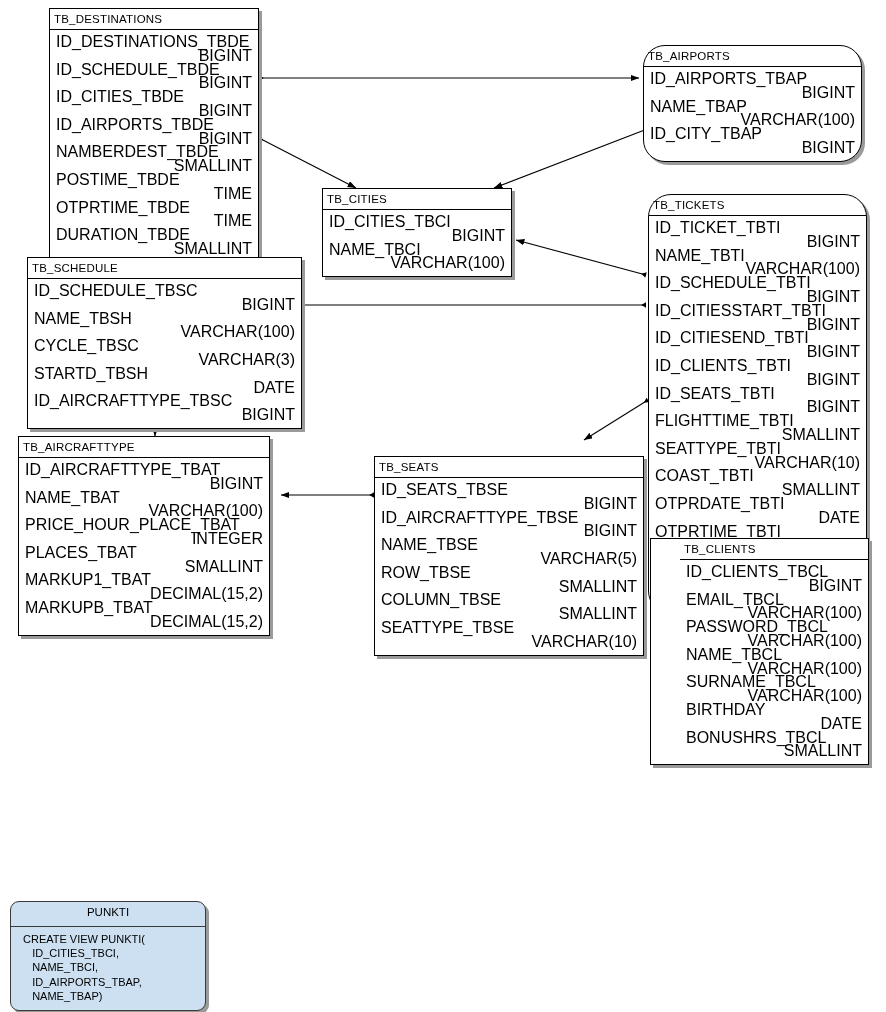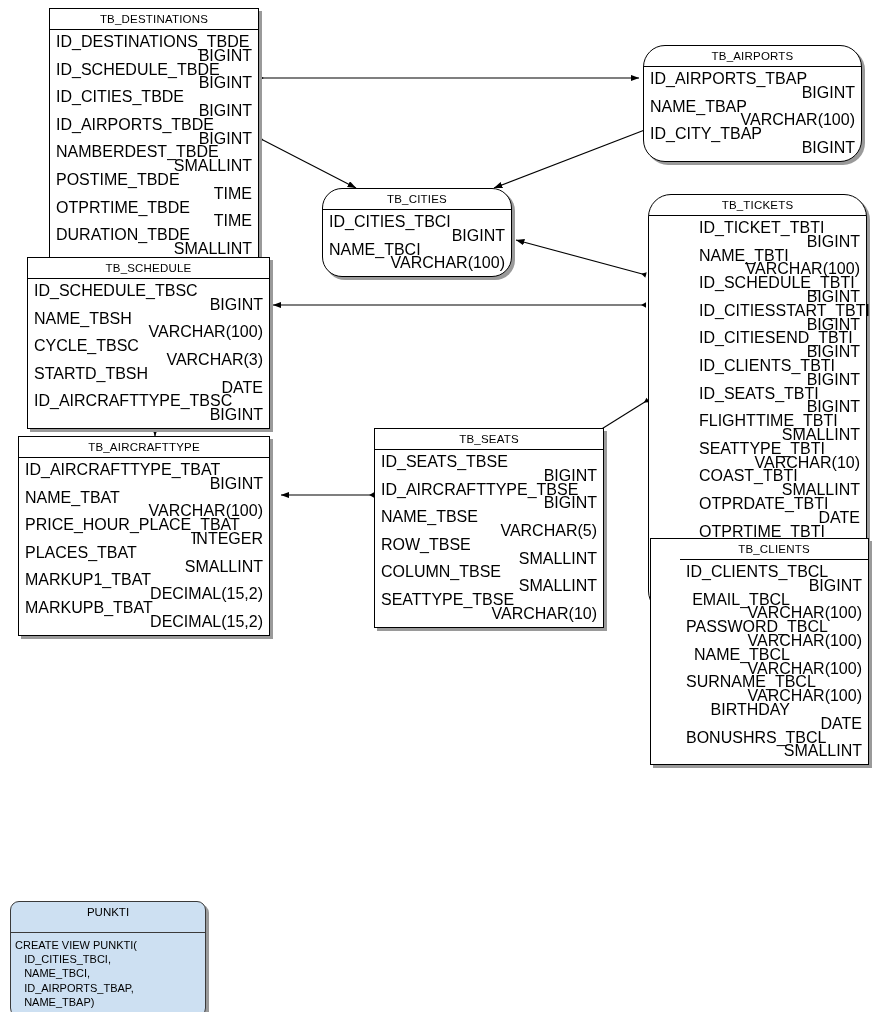--- a/index.html
+++ b/index.html
@@ -31,21 +31,21 @@
   
   .entity {
     position: absolute;
     box-sizing: border-box;
     background: #ffffff;
     border: 1px solid #000000;
     box-shadow: 3px 3px 0 0 #9a9a9a;
     z-index: 5;
   }
   .entity-title {
-    text-align: center;
+    text-align: left;
     font-size: 11.5px;
     color: #000000;
     padding: 4px 4px 4px 4px;
     border-bottom: 1px solid #000000;
     letter-spacing: 0.2px;
     white-space: nowrap;
   }
   .entity-body {
     padding: 5px 6px 6px 6px;
   }
@@ -63,51 +63,52 @@
   .attr-type {
     flex: 0 0 auto;
     margin-left: auto;
     padding-left: 10px;
     text-align: right;
   }
 
   
   .entity.cols-wide .attr-name { width: 138px; }
   .entity.cols-wide .attr-type { margin-left: 0; }
-  .entity.cols-med .attr-name { width: 130px; margin-left: 44px; }
+  .entity.cols-med .attr-name { width: 130px; }
   .entity.cols-med .attr-type { margin-left: 0; }
   .entity.cols-narrow .attr-name { width: 96px; }
   .entity.cols-narrow .attr-type { margin-left: 0; }
   .entity.cols-xwide .attr-name { width: 150px; }
   .entity.cols-xwide .attr-type { margin-left: 0; }
-  .entity.cols-clients .attr-name { width: 104px; text-align: right; }
+  .entity.cols-clients .attr-name { width: 104px; }
   .entity.cols-clients .attr-type { margin-left: 0; }
   .entity.cols-seats .attr-name { width: 134px; }
   .entity.cols-seats .attr-type { margin-left: 0; }
 
   
   .viewbox {
     position: absolute;
     box-sizing: border-box;
     background: #cde0f2;
     border: 1px solid #3a3a3a;
     border-radius: 9px;
     box-shadow: 3px 3px 0 0 #9a9a9a;
     z-index: 5;
   }
   .viewbox-title {
     text-align: center;
     font-size: 11.5px;
     color: #000000;
-    padding: 4px 4px 14px 4px;
+    padding: 4px 4px 8px 4px;
     border-bottom: 1px solid #3a3a3a;
     white-space: nowrap;
   }
   .viewbox-body {
     padding: 5px 4px 7px 4px;
+    margin-left: 8px;
   }
   .view-line {
     font-size: 11px;
     line-height: 14.2px;
     color: #000000;
     white-space: pre;
   }
 </style>
 </head>
 <body>
@@ -197,21 +198,21 @@
         <span class="attr-name">NAME_TBAP</span>
         <span class="attr-type">VARCHAR(100)</span>
       </div>
       <div class="attr">
         <span class="attr-name">ID_CITY_TBAP</span>
         <span class="attr-type">BIGINT</span>
       </div>
     </div>
   </div>
 
-  <div class="entity cols-narrow" style="left:322px; top:188px; width:190px;border-radius:20px;">
+  <div class="entity cols-narrow" style="left:322px; top:188px; width:190px;">
     <div class="entity-title">TB_CITIES</div>
     <div class="entity-body">
       <div class="attr">
         <span class="attr-name">ID_CITIES_TBCI</span>
         <span class="attr-type">BIGINT</span>
       </div>
       <div class="attr">
         <span class="attr-name">NAME_TBCI</span>
         <span class="attr-type">VARCHAR(100)</span>
       </div>
@@ -273,21 +274,21 @@
         <span class="attr-name">POSDATE_TBTI</span>
         <span class="attr-type">DATE</span>
       </div>
       <div class="attr">
         <span class="attr-name">POSTIME_TBDE</span>
         <span class="attr-type">TIME</span>
       </div>
     </div>
   </div>
 
-  <div class="entity cols-xwide" style="left:27px; top:257px; width:243px;">
+  <div class="entity cols-xwide" style="left:27px; top:257px; width:275px;">
     <div class="entity-title">TB_SCHEDULE</div>
     <div class="entity-body">
       <div class="attr">
         <span class="attr-name">ID_SCHEDULE_TBSC</span>
         <span class="attr-type">BIGINT</span>
       </div>
       <div class="attr">
         <span class="attr-name">NAME_TBSH</span>
         <span class="attr-type">VARCHAR(100)</span>
       </div>
@@ -329,21 +330,21 @@
         <span class="attr-name">MARKUP1_TBAT</span>
         <span class="attr-type">DECIMAL(15,2)</span>
       </div>
       <div class="attr">
         <span class="attr-name">MARKUPB_TBAT</span>
         <span class="attr-type">DECIMAL(15,2)</span>
       </div>
     </div>
   </div>
 
-  <div class="entity cols-seats" style="left:374px; top:428px; width:230px;">
+  <div class="entity cols-seats" style="left:374px; top:456px; width:270px;">
     <div class="entity-title">TB_SEATS</div>
     <div class="entity-body">
       <div class="attr">
         <span class="attr-name">ID_SEATS_TBSE</span>
         <span class="attr-type">BIGINT</span>
       </div>
       <div class="attr">
         <span class="attr-name">ID_AIRCRAFTTYPE_TBSE</span>
         <span class="attr-type">BIGINT</span>
       </div>

